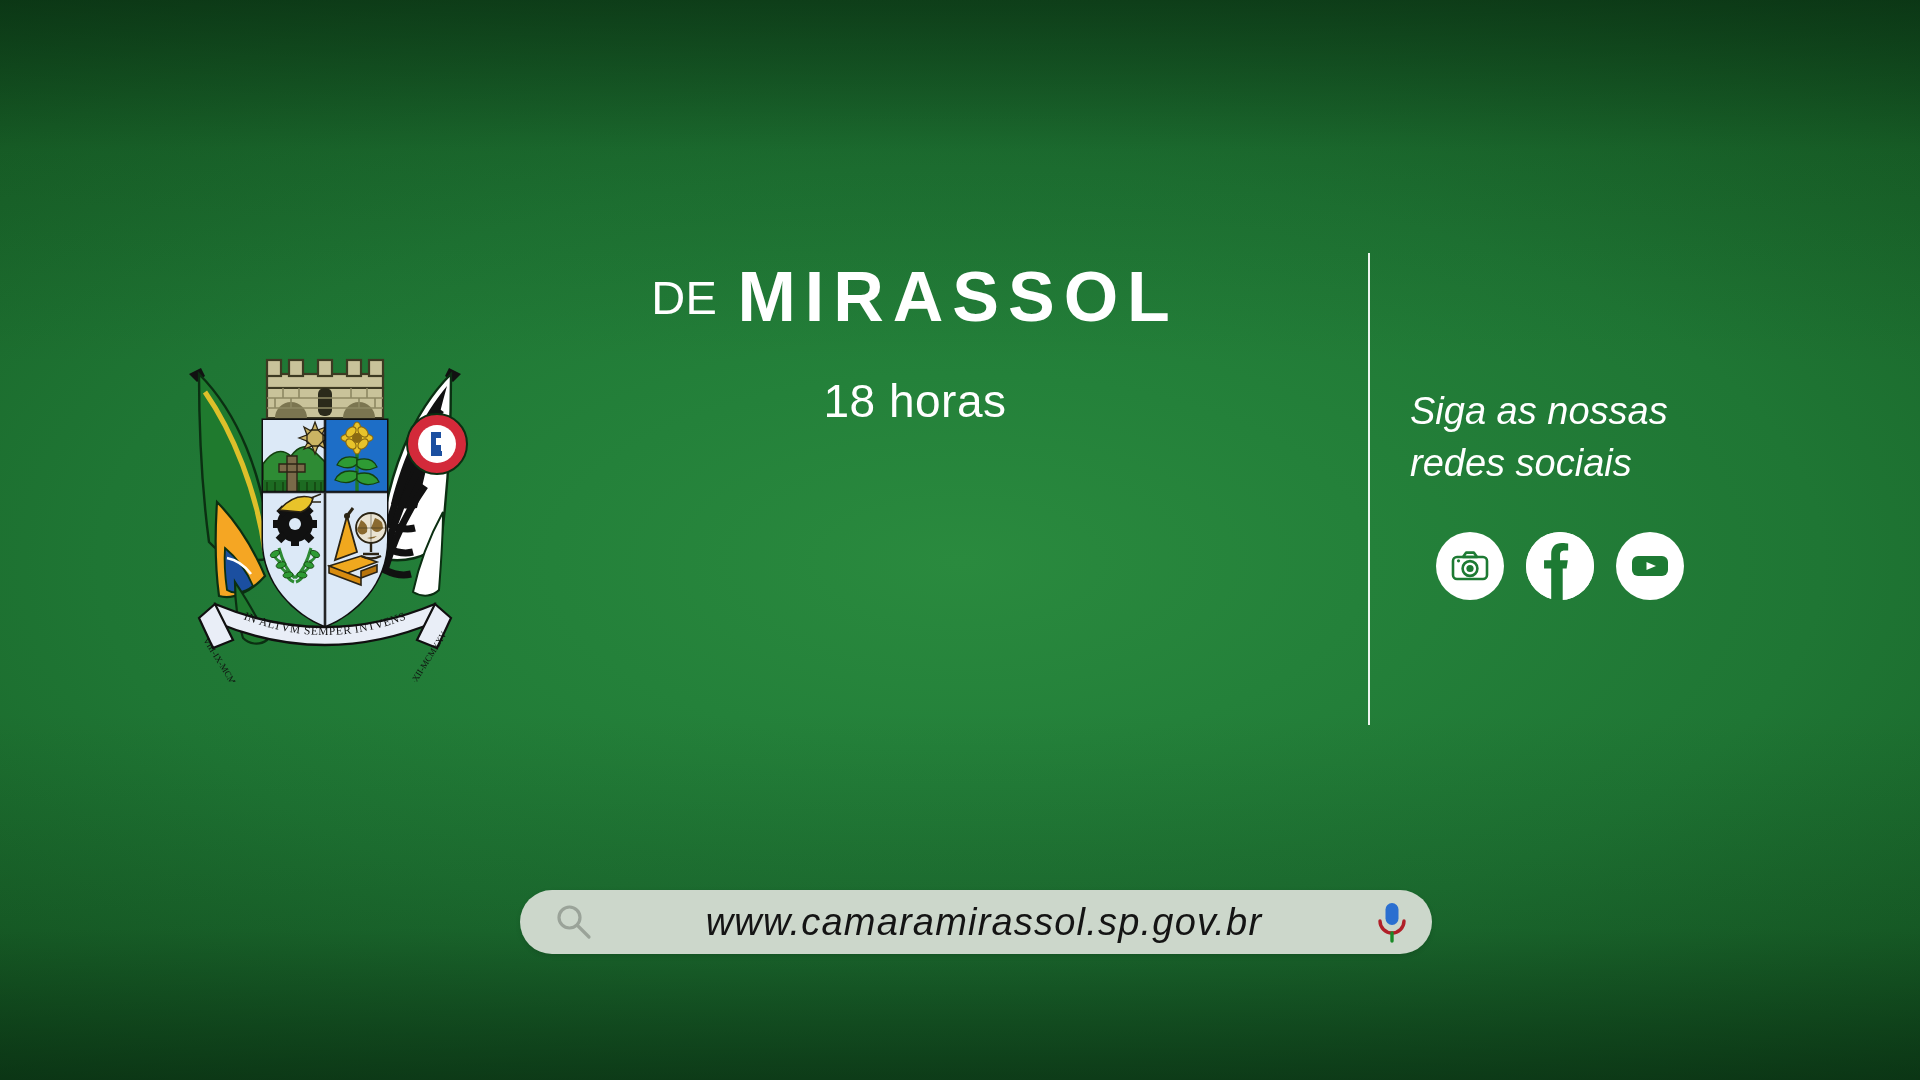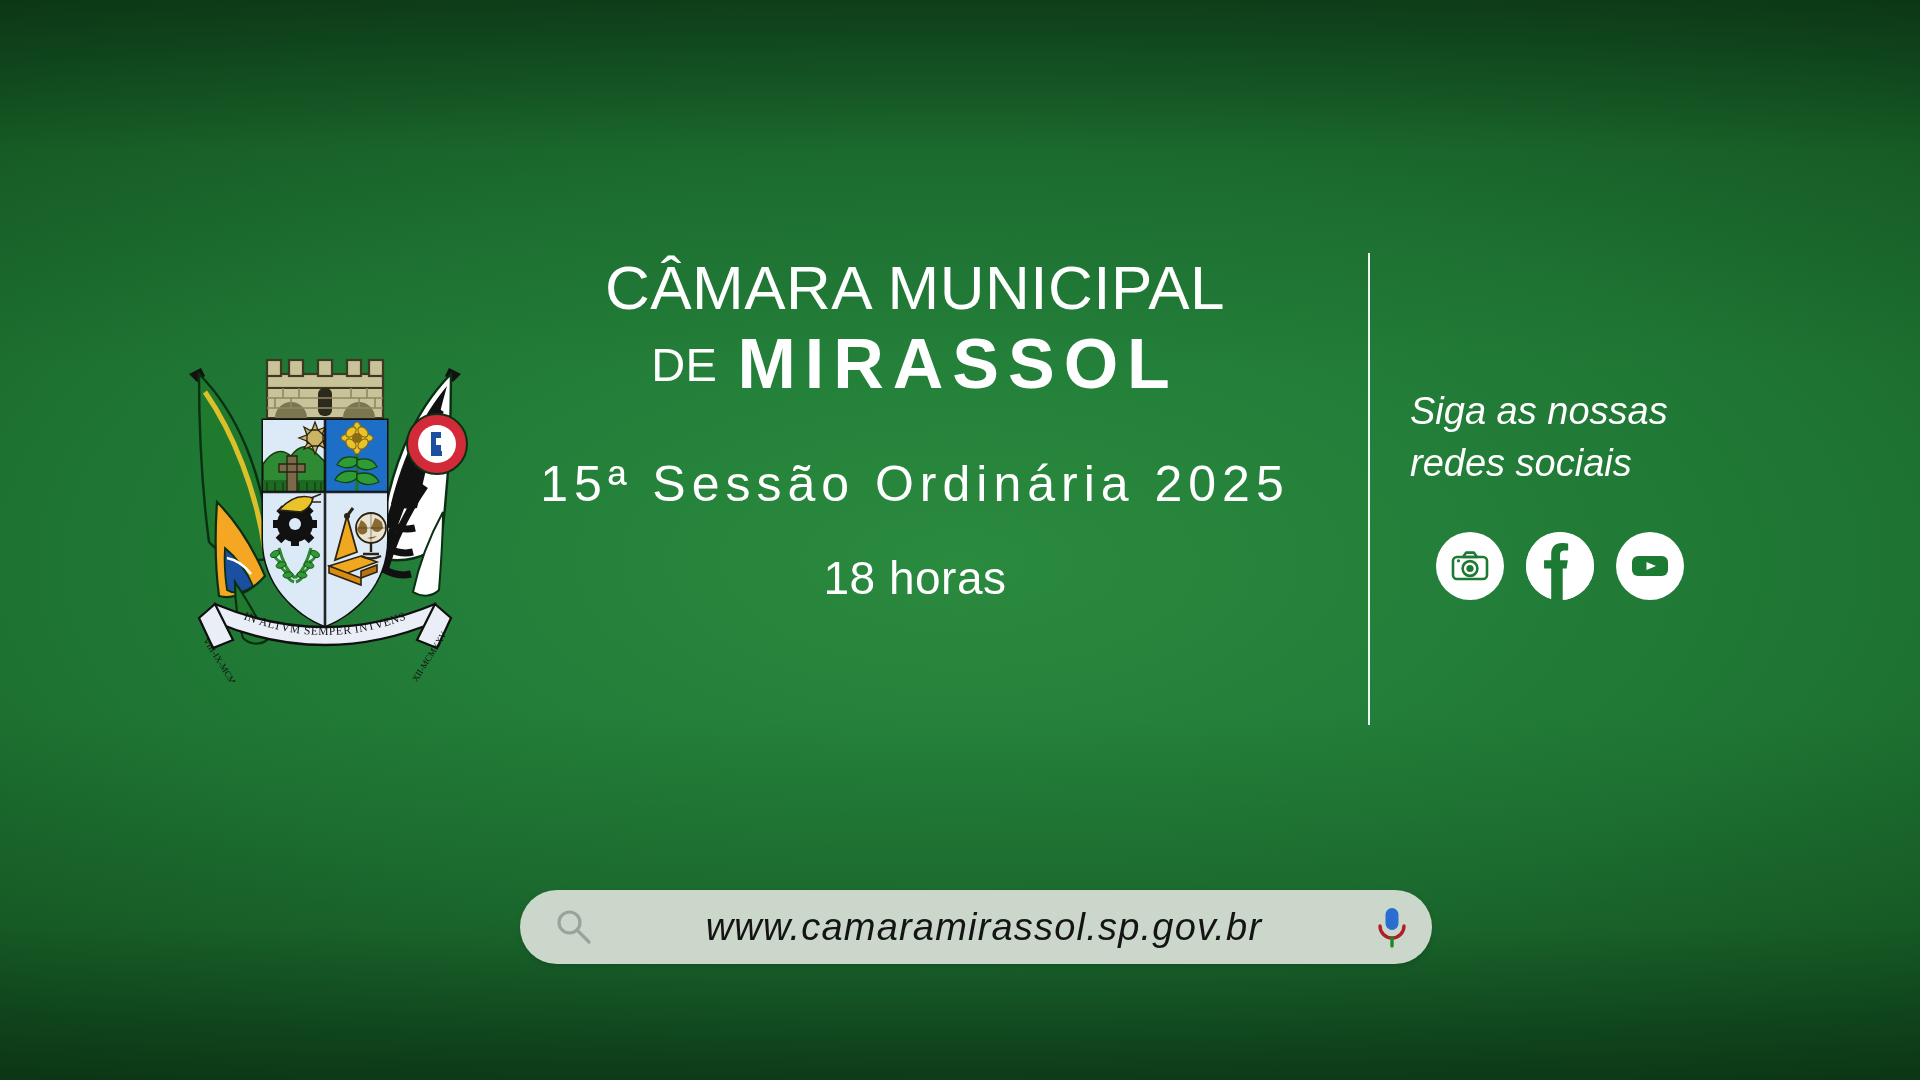--- a/index.html
+++ b/index.html
@@ -130,21 +130,21 @@
     align-items:center;
     justify-content:center;
     cursor:pointer;
   }
   .social-icon svg{ display:block; }
 
   
   #search-bar{
     position:absolute;
     left:520px; top:890px;
-    width:912px; height:74px;
+    width:912px; height:64px;
     background:#ccd7cb;
     border-radius:40px;
     display:flex;
     align-items:center;
     padding:0 18px 0 32px;
     box-shadow:0 2px 5px rgba(0,0,0,0.12);
   }
   #search-icon-box{ flex:0 0 auto; width:46px; display:flex; align-items:center; }
   #search-value{
     flex:1 1 auto;
@@ -331,26 +331,24 @@
       <text font-size="11.5" font-family="'Liberation Serif',serif" fill="#101010" letter-spacing="0.6">
         <textPath href="#mottoPath" startOffset="50%" text-anchor="middle">IN ALTVM SEMPER INTVENS</textPath>
       </text>
       <text x="28" y="288" font-size="9" font-family="'Liberation Serif',serif" fill="#101010" transform="rotate(58 28 288)">VIII-IX-MCMX</text>
       <text x="272" y="282" font-size="9" font-family="'Liberation Serif',serif" fill="#101010" transform="rotate(-58 272 282)" text-anchor="end">XXI-XII-MCMXXV</text>
     </g>
   </svg>
 </div>
 
 <div id="center-block">
-  <div class="title-line1">CÂMARA MUNICIPAL</div>
   <div class="title-line2">
     <span class="title-de">DE</span>
     <span class="title-city">MIRASSOL</span>
   </div>
-  <div class="session-line">15ª Sessão Ordinária 2025</div>
   <div class="hour-line">18 horas</div>
 </div>
 
 <div id="divider"></div>
 
 <div id="social-panel">
   <div class="social-heading">Siga as nossas</div>
   <div class="social-heading">redes sociais</div>
 
   <div id="social-icons">

